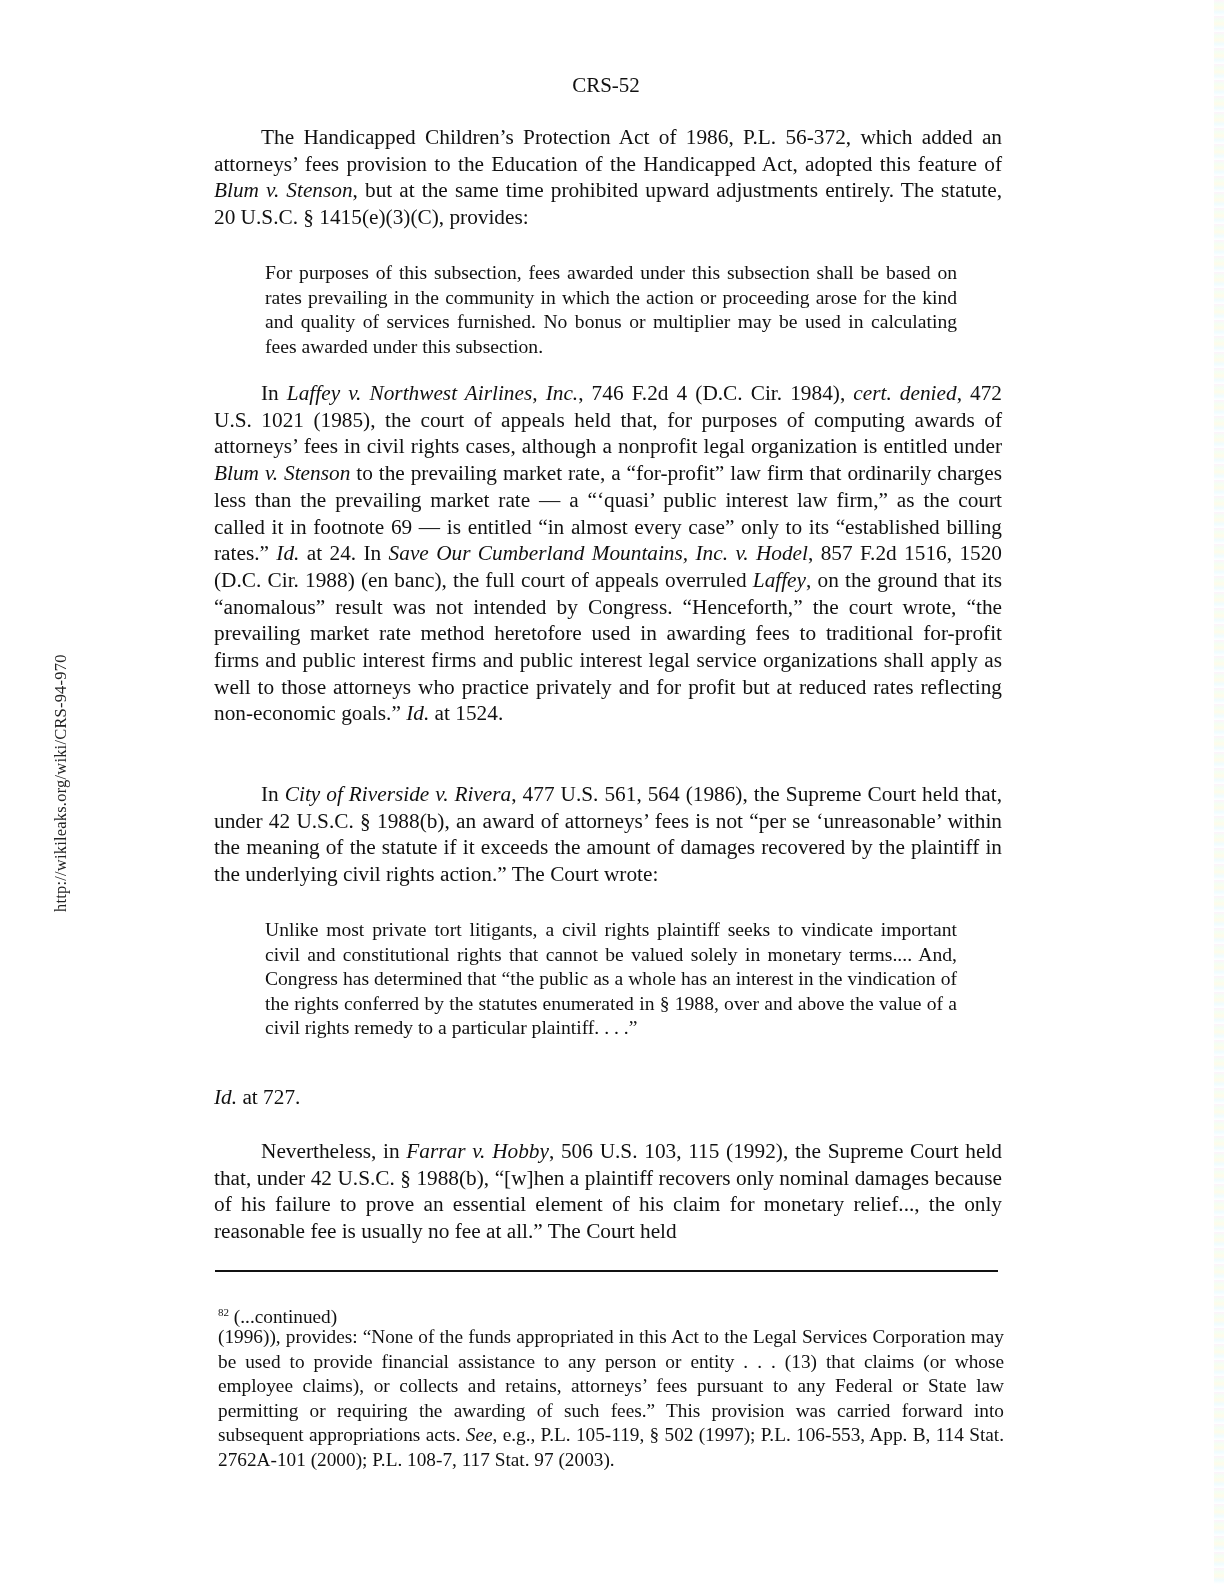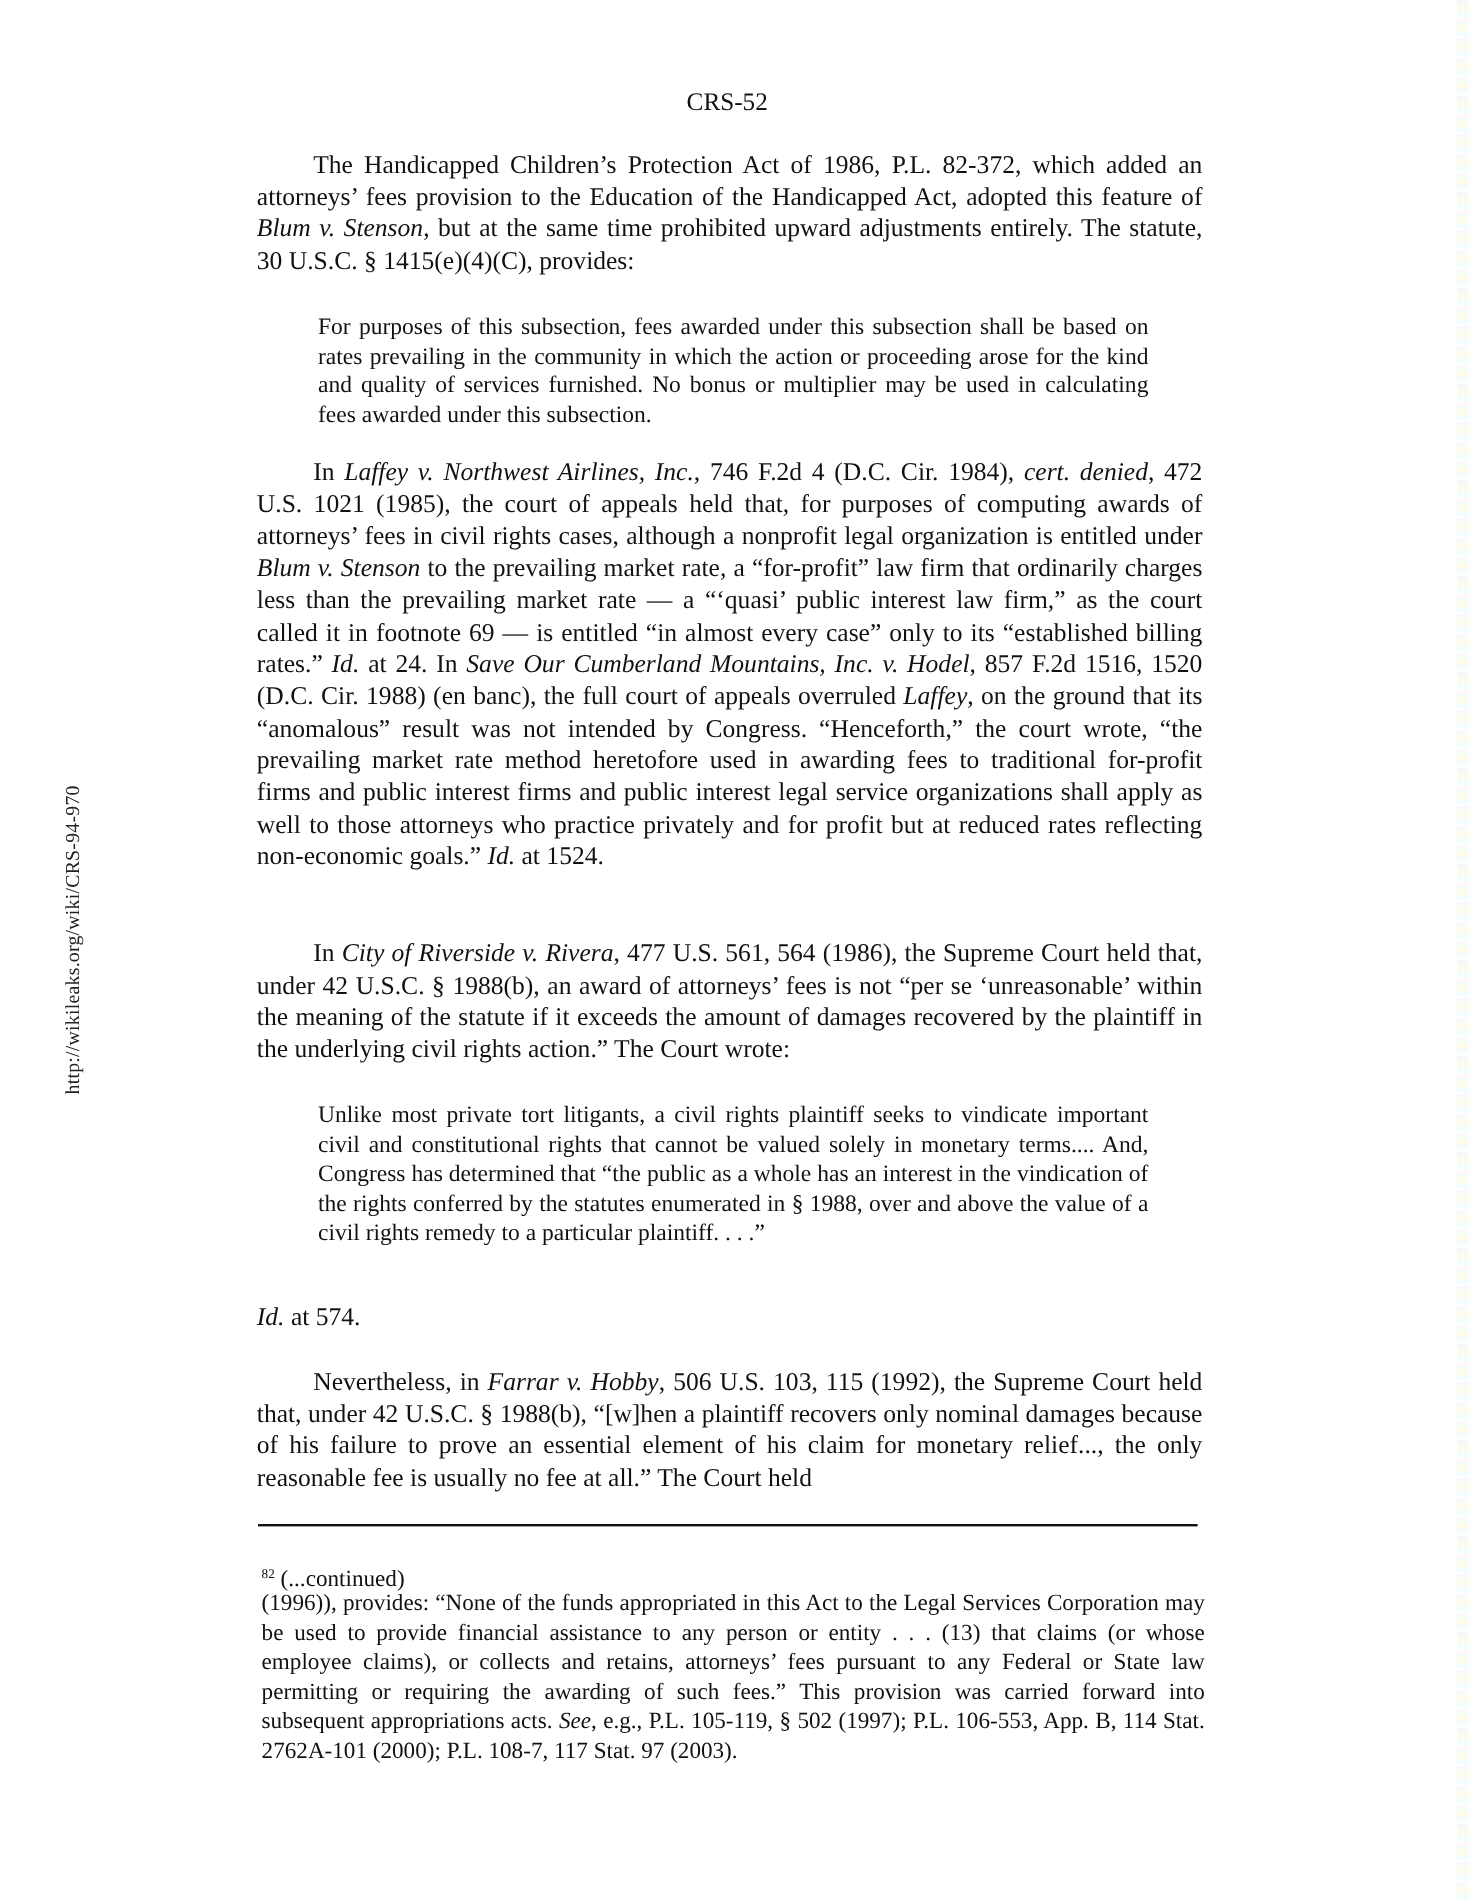--- a/index.html
+++ b/index.html
@@ -30,30 +30,30 @@
 </style>
 </head>
 <body>
 
 <div class="right-strip"></div>
 
 <div class="side-url">http://wikileaks.org/wiki/CRS-94-970</div>
 
 <div class="page-num">CRS-52</div>
 
-<p class="p body" style="top:124px;"><span class="indent"></span><span>The Handicapped Children’s Protection Act of 1986, P.L. 82-372, which added an attorneys’ fees provision to the Education of the Handicapped Act, adopted this feature of </span><i>Blum v. Stenson</i><span>, but at the same time prohibited upward adjustments entirely. The statute, 30 U.S.C. § 1415(e)(4)(C), provides:</span></p>
+<p class="p body" style="top:124px;"><span class="indent"></span><span>The Handicapped Children’s Protection Act of 1986, P.L. 56-372, which added an attorneys’ fees provision to the Education of the Handicapped Act, adopted this feature of </span><i>Blum v. Stenson</i><span>, but at the same time prohibited upward adjustments entirely. The statute, 20 U.S.C. § 1415(e)(3)(C), provides:</span></p>
 
 <p class="bq" style="top:257px;">For purposes of this subsection, fees awarded under this subsection shall be based on rates prevailing in the community in which the action or proceeding arose for the kind and quality of services furnished. No bonus or multiplier may be used in calculating fees awarded under this subsection.</p>
 
 <p class="p body" style="top:380px;"><span class="indent"></span><span>In </span><i>Laffey v. Northwest Airlines, Inc.</i><span>, 746 F.2d 4 (D.C. Cir. 1984), </span><i>cert. denied</i><span>, 472 U.S. 1021 (1985), the court of appeals held that, for purposes of computing awards of attorneys’ fees in civil rights cases, although a nonprofit legal organization is entitled under </span><i>Blum v. Stenson</i><span> to the prevailing market rate, a “for-profit” law firm that ordinarily charges less than the prevailing market rate — a “‘quasi’ public interest law firm,” as the court called it in footnote 69 — is entitled “in almost every case” only to its “established billing rates.” </span><i>Id.</i><span> at 24. In </span><i>Save Our Cumberland Mountains, Inc. v. Hodel</i><span>, 857 F.2d 1516, 1520 (D.C. Cir. 1988) (en banc), the full court of appeals overruled </span><i>Laffey</i><span>, on the ground that its “anomalous” result was not intended by Congress. “Henceforth,” the court wrote, “the prevailing market rate method heretofore used in awarding fees to traditional for-profit firms and public interest firms and public interest legal service organizations shall apply as well to those attorneys who practice privately and for profit but at reduced rates reflecting non-economic goals.” </span><i>Id.</i><span> at 1524.</span></p>
 
 <p class="p body" style="top:781px;"><span class="indent"></span><span>In </span><i>City of Riverside v. Rivera</i><span>, 477 U.S. 561, 564 (1986), the Supreme Court held that, under 42 U.S.C. § 1988(b), an award of attorneys’ fees is not “per se ‘unreasonable’ within the meaning of the statute if it exceeds the amount of damages recovered by the plaintiff in the underlying civil rights action.” The Court wrote:</span></p>
 
 <p class="bq" style="top:914px;">Unlike most private tort litigants, a civil rights plaintiff seeks to vindicate important civil and constitutional rights that cannot be valued solely in monetary terms.... And, Congress has determined that “the public as a whole has an interest in the vindication of the rights conferred by the statutes enumerated in § 1988, over and above the value of a civil rights remedy to a particular plaintiff. . . .”</p>
 
-<p class="p body" style="top:1084px;"><i>Id.</i><span> at 574.</span></p>
+<p class="p body" style="top:1084px;"><i>Id.</i><span> at 727.</span></p>
 
 <p class="p body" style="top:1138px;"><span class="indent"></span><span>Nevertheless, in </span><i>Farrar v. Hobby</i><span>, 506 U.S. 103, 115 (1992), the Supreme Court held that, under 42 U.S.C. § 1988(b), “[w]hen a plaintiff recovers only nominal damages because of his failure to prove an essential element of his claim for monetary relief..., the only reasonable fee is usually no fee at all.” The Court held</span></p>
 
 <div class="fn-rule"></div>
 
 <p class="fn" style="top:1296px;"><sup>82</sup> <span>(...continued)</span></p>
 <p class="fn" style="top:1321px;"><span>(1996)), provides: “None of the funds appropriated in this Act to the Legal Services Corporation may be used to provide financial assistance to any person or entity . . . (13) that claims (or whose employee claims), or collects and retains, attorneys’ fees pursuant to any Federal or State law permitting or requiring the awarding of such fees.” This provision was carried forward into subsequent appropriations acts. </span><i>See</i><span>, e.g., P.L. 105-119, § 502 (1997); P.L. 106-553, App. B, 114 Stat. 2762A-101 (2000); P.L. 108-7, 117 Stat. 97 (2003).</span></p>
 
 </body></html>

